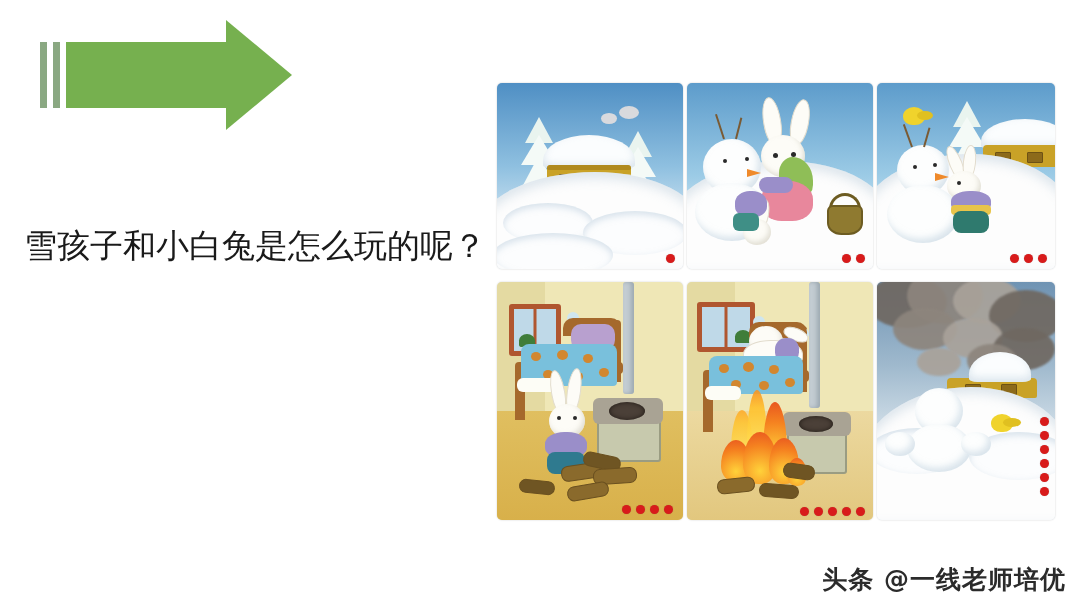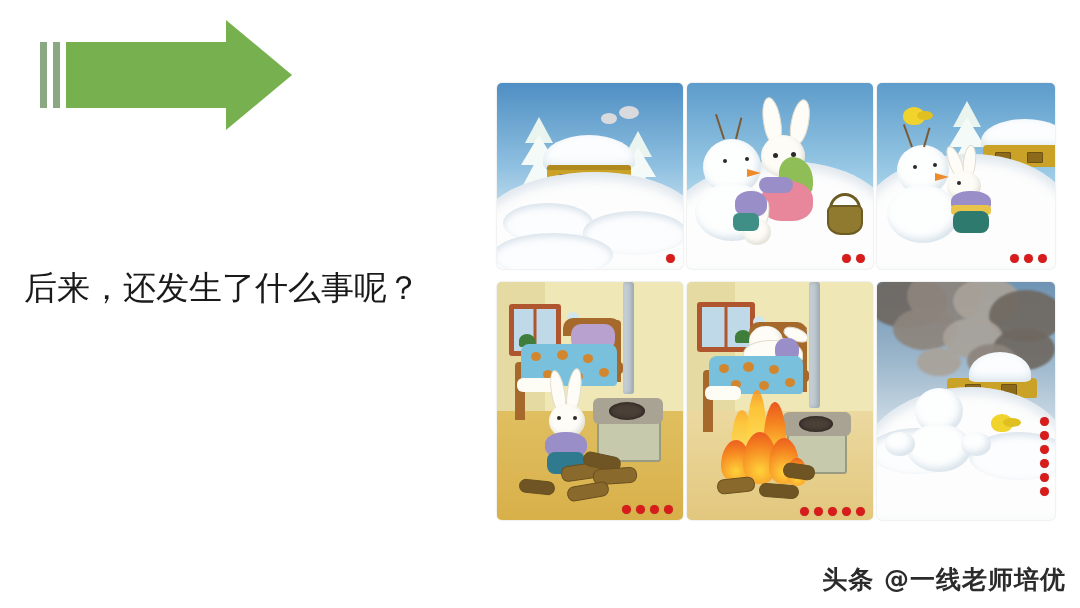--- a/index.html
+++ b/index.html
@@ -224,21 +224,21 @@
 
 <div class="banner">
   <div class="banner-bar b1"></div>
   <div class="banner-bar b2"></div>
   <div class="banner-bar b3"></div>
   <div class="arrow-body"></div>
   <div class="arrow-head"></div>
 </div>
 
 <div class="questions">
-  <div class="q-line second">后来，还发生了什么事呢？</div>
+  <div class="q-line first">雪孩子和小白兔是怎么玩的呢？</div>
 </div>
 
 <div class="grid">
 
   <div class="panel r1 c1">
     <div class="scene">
       <div class="sky-blue"></div>
       <div class="tree" style="left:14px; top:34px; width:56px; height:78px;">
         <i style="top:0;"></i>
           <i class="t2" style="top:18px;"></i>

